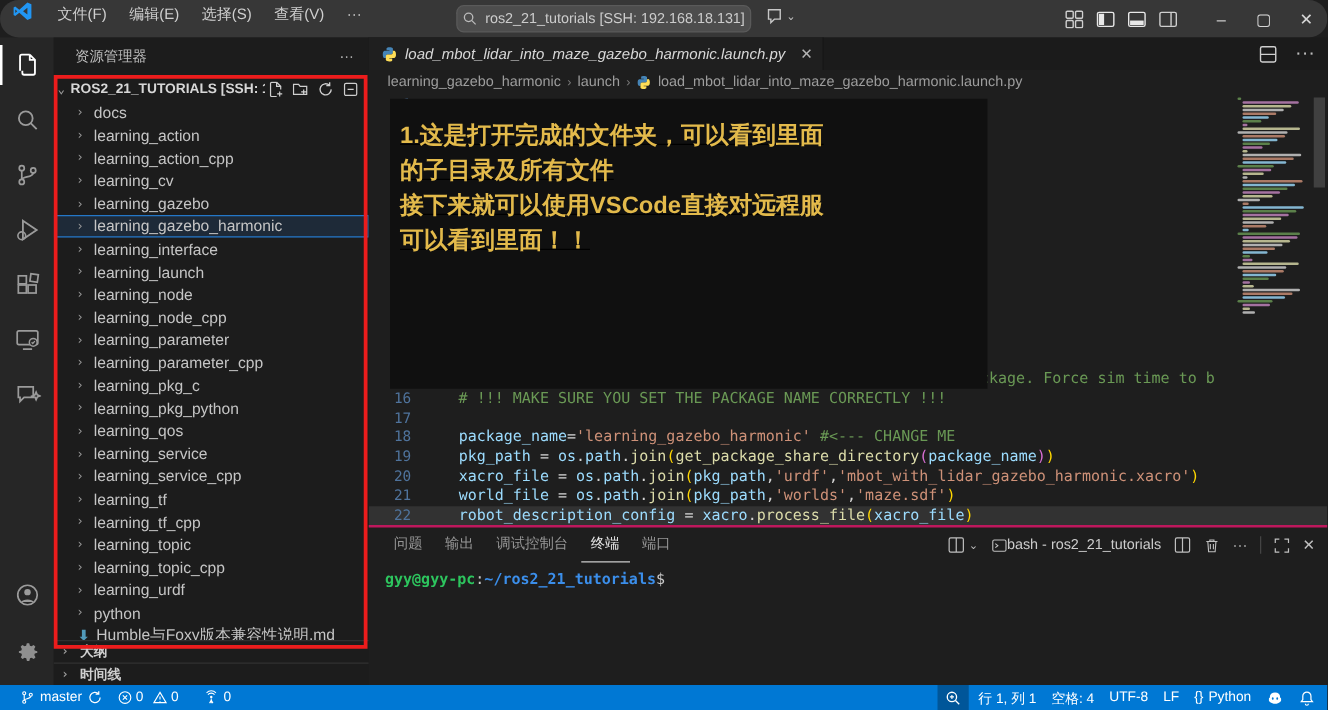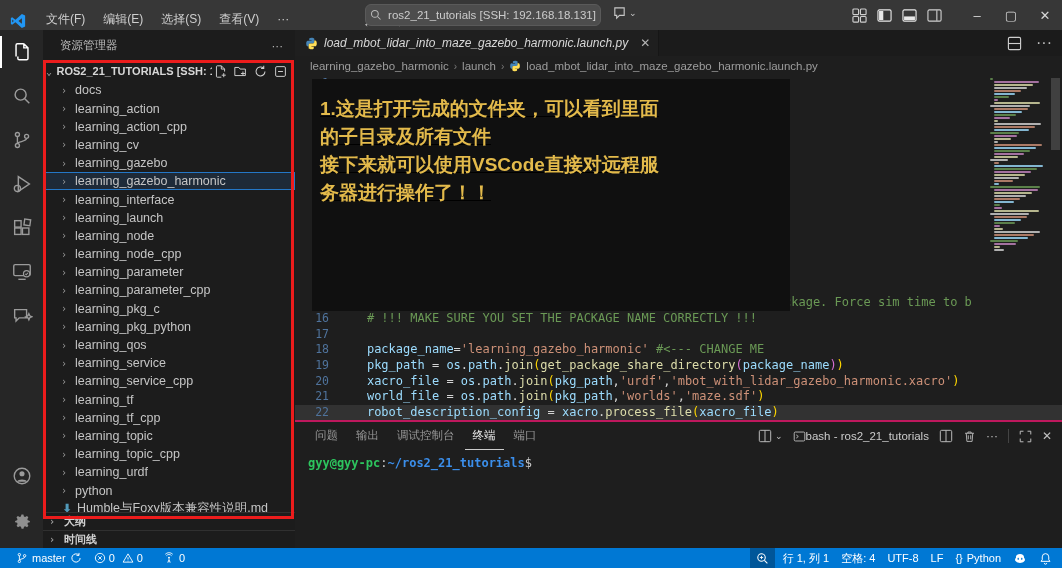--- a/index.html
+++ b/index.html
@@ -1,22 +1,22 @@
 <!DOCTYPE html>
 <html><head>
 <meta charset="utf-8">
 <style>
   * { margin:0; padding:0; box-sizing:border-box; }
   html,body { width:1062px; height:568px; overflow:hidden; background:#1e1e1e;
     font-family:"Liberation Sans", sans-serif; -webkit-font-smoothing:antialiased; }
   .app { position:relative; width:1062px; height:568px; display:flex; flex-direction:column; }
 
   
-  .titlebar { height:30px; background:#373737; display:flex; align-items:flex-end; color:#cfcfcf;
-    font-size:12px; flex:0 0 auto; position:relative; }
+  .titlebar { height:30px; background:#373737; display:flex; align-items:flex-start; color:#cfcfcf;
+    font-size:12px; flex:0 0 auto; position:relative;border-radius:15px; }
   .vscode-logo { width:18px; height:18px; margin:0 10px 0 9px; }
   .menu-item { padding:0 9px; height:22px; line-height:22px; border-radius:4px; cursor:default; }
   .nav-arrows { display:flex; gap:14px; margin-left:64px; color:#bdbdbd; font-size:14px; }
   .cmd-center { position:absolute; left:365px; top:4px; width:236px; height:22px; background:#4d4d4d;
     border:1px solid #5a5a5a; border-radius:6px; display:flex; align-items:center; justify-content:center;
     gap:6px; color:#cccccc; font-size:11.5px; }
   .copilot-box { position:absolute; left:612px; top:5px; display:flex; align-items:center; gap:2px; color:#c7c7c7; }
   .tb-right { position:absolute; right:0; top:0; height:30px; display:flex; align-items:center; }
   .layout-icons { display:flex; gap:10px; margin-right:18px; }
   .win-btn { width:34px; height:30px; display:flex; align-items:center; justify-content:center; color:#d6d6d6; font-size:13px; }
@@ -403,21 +403,21 @@
             <div class="code-line"><span class="ln">19</span><span class="lc"><span class="tok-op">    </span><span class="tok-var">pkg_path</span><span class="tok-op"> = </span><span class="tok-var">os</span><span class="tok-op">.</span><span class="tok-var">path</span><span class="tok-op">.</span><span class="tok-fn">join</span><span class="tok-b1">(</span><span class="tok-fn">get_package_share_directory</span><span class="tok-b2">(</span><span class="tok-var">package_name</span><span class="tok-b2">)</span><span class="tok-b1">)</span></span></div>
             <div class="code-line"><span class="ln">20</span><span class="lc"><span class="tok-op">    </span><span class="tok-var">xacro_file</span><span class="tok-op"> = </span><span class="tok-var">os</span><span class="tok-op">.</span><span class="tok-var">path</span><span class="tok-op">.</span><span class="tok-fn">join</span><span class="tok-b1">(</span><span class="tok-var">pkg_path</span><span class="tok-op">,</span><span class="tok-str">'urdf'</span><span class="tok-op">,</span><span class="tok-str">'mbot_with_lidar_gazebo_harmonic.xacro'</span><span class="tok-b1">)</span></span></div>
             <div class="code-line"><span class="ln">21</span><span class="lc"><span class="tok-op">    </span><span class="tok-var">world_file</span><span class="tok-op"> = </span><span class="tok-var">os</span><span class="tok-op">.</span><span class="tok-var">path</span><span class="tok-op">.</span><span class="tok-fn">join</span><span class="tok-b1">(</span><span class="tok-var">pkg_path</span><span class="tok-op">,</span><span class="tok-str">'worlds'</span><span class="tok-op">,</span><span class="tok-str">'maze.sdf'</span><span class="tok-b1">)</span></span></div>
             <div class="code-line current"><span class="ln">22</span><span class="lc"><span class="tok-op">    </span><span class="tok-var">robot_description_config</span><span class="tok-op"> = </span><span class="tok-var">xacro</span><span class="tok-op">.</span><span class="tok-fn">process_file</span><span class="tok-b1">(</span><span class="tok-var">xacro_file</span><span class="tok-b1">)</span></span></div>
           </div>
         <div class="overlay-note">
           <div id="note-lines">
               <div class="note-line">1.这是打开完成的文件夹，可以看到里面</div>
               <div class="note-line">的子目录及所有文件</div>
               <div class="note-line">接下来就可以使用VSCode直接对远程服</div>
-              <div class="note-line">务器进行操作了！！</div>
+              <div class="note-line">可以看到里面！！</div>
             </div>
         </div>
         <div class="minimap" id="minimap">
             <div class="mm-bar" style="width: 3.2px; margin-left: 0px; background: rgb(106, 153, 85); opacity: 0.8;"></div>
             <div class="mm-bar" style="width: 45px; margin-left: 4px; background: rgb(197, 134, 192); opacity: 0.8;"></div>
             <div class="mm-bar" style="width: 39px; margin-left: 4px; background: rgb(220, 220, 170); opacity: 0.8;"></div>
             <div class="mm-bar" style="width: 33px; margin-left: 4px; background: rgb(212, 212, 212); opacity: 0.8;"></div>
             <div class="mm-bar" style="width: 27px; margin-left: 4px; background: rgb(206, 145, 120); opacity: 0.8;"></div>
             <div class="mm-bar" style="width: 21px; margin-left: 4px; background: rgb(156, 220, 254); opacity: 0.8;"></div>
             <div class="mm-bar" style="width: 15px; margin-left: 4px; background: rgb(106, 153, 85); opacity: 0.8;"></div>

